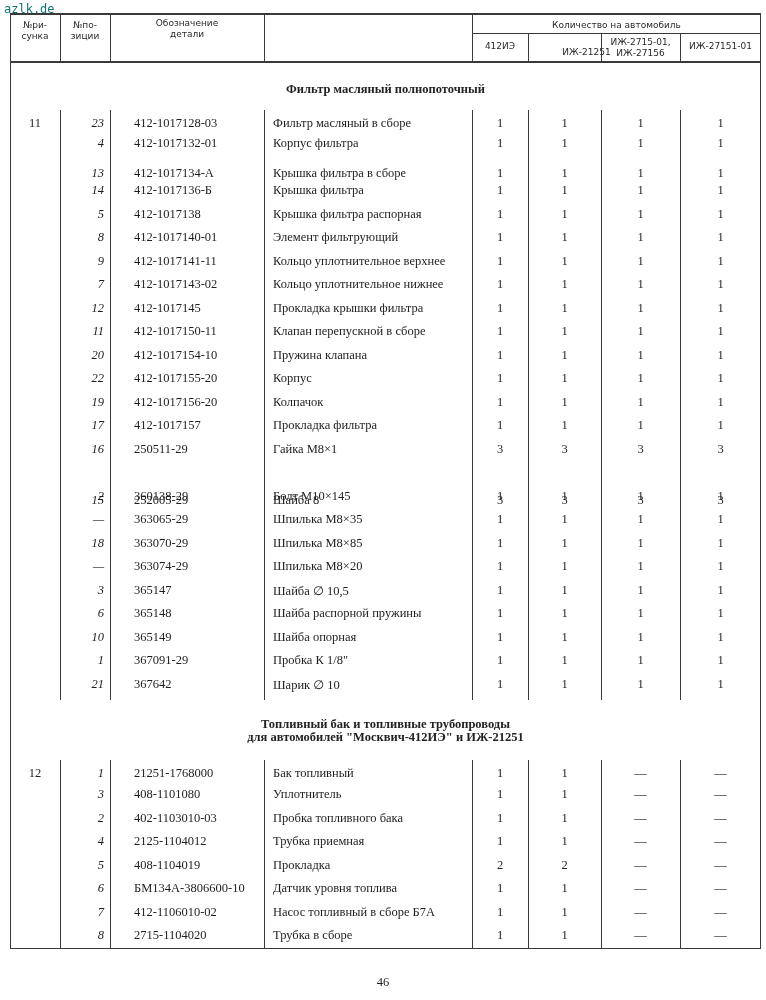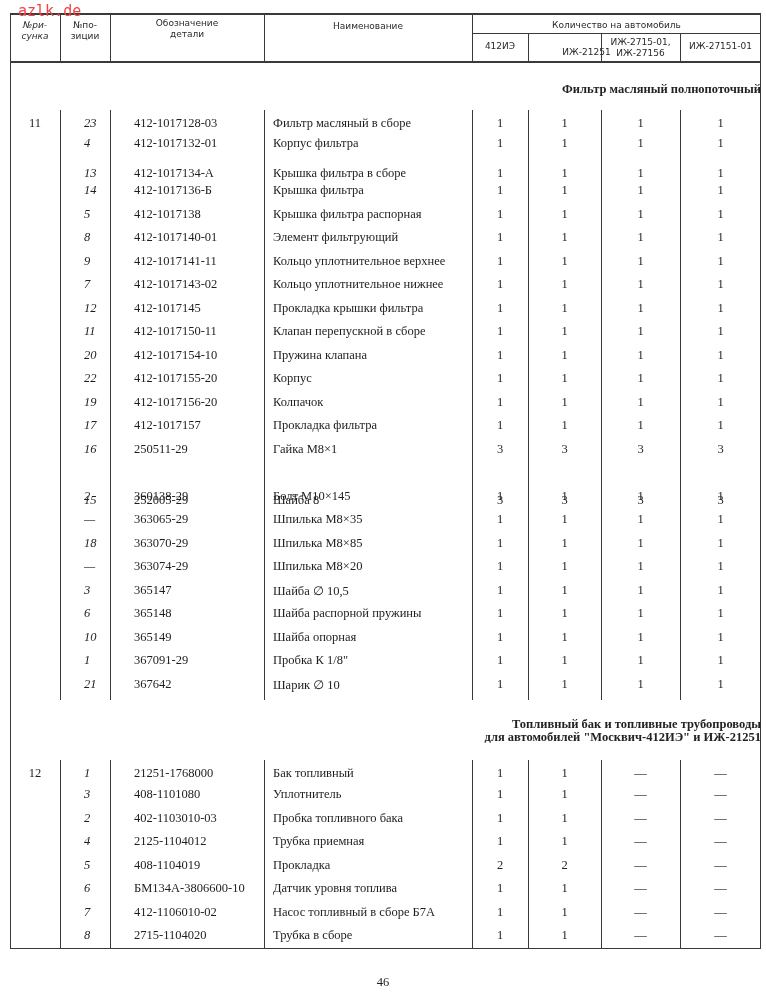--- a/index.html
+++ b/index.html
@@ -1,63 +1,62 @@
 <!DOCTYPE html>
 <html><head>
 <meta charset="utf-8">
 <style>
   html, body { margin:0; padding:0; background:#ffffff; }
   body { width:766px; height:1000px; position:relative; overflow:hidden;
          font-family:"Liberation Serif", "DejaVu Serif", serif; color:#1e1e1e; }
-  .watermark { position:absolute; left:18px; top:2px; font-family:"DejaVu Sans Mono", monospace;
-               font-size:15px; color:#ef4444; letter-spacing:0px; z-index:5; }
+  .watermark { position:absolute; left:4px; top:2px; font-family:"DejaVu Sans Mono", monospace;
+               font-size:12px; color:#0f766e; letter-spacing:0px; z-index:5; }
   .frame { position:absolute; left:10px; top:13px; width:751px; height:936px;
            border:1.5px solid #3a3a3a; border-top:2px solid #3a3a3a; box-sizing:border-box; }
   .hdr { position:absolute; left:10px; top:13px; width:751px; height:50px;
          border-bottom:2px solid #3a3a3a; box-sizing:border-box; }
   .hcell { position:absolute; top:0; height:48px; font-family:"DejaVu Sans", sans-serif;
            font-size:9px; text-align:center; color:#2a2a2a; line-height:11px; box-sizing:border-box; }
   .vline { position:absolute; width:0; border-left:1.3px solid #3a3a3a; }
   .hline { position:absolute; height:0; border-top:1.3px solid #3a3a3a; }
-  .sec-title { position:absolute; left:10px; width:751px; text-align:right; font-size:12.5px;
+  .sec-title { position:absolute; left:10px; width:751px; text-align:center; font-size:12.5px;
                font-weight:bold; line-height:13px; color:#222; }
   .row { position:absolute; left:10px; width:751px; height:22px; font-size:12.5px; }
   .row span { position:absolute; top:0; white-space:nowrap; }
   .c-fig { left:0; width:50px; text-align:center; }
-  .c-pos { left:50px; width:44px; font-style:italic;padding-left:24px; }
+  .c-pos { left:50px; width:44px; text-align:right; font-style:italic; }
   .c-code { left:124px; }
   .c-name { left:263px; }
   .q { text-align:center; }
   .q0 { left:462px; width:56px; }
   .q1 { left:518px; width:73px; }
   .q2 { left:591px; width:79px; }
   .q3 { left:670px; width:81px; }
   .page-num { position:absolute; left:0; width:766px; top:975px; text-align:center; font-size:12.5px; }
 </style>
 </head>
 <body>
 
 <div class="watermark">azlk.de</div>
 
 <div class="frame"></div>
 
 <div class="hdr">
-  <div class="hcell" style="left:0;width:50px;padding-top:7px;font-style:italic;">
+  <div class="hcell" style="left:0;width:50px;padding-top:7px;">
     <div>№ри-</div>
     <div>сунка</div>
   </div>
   <div class="hcell" style="left:50px;width:50px;padding-top:7px;">
     <div>№по-</div>
     <div>зиции</div>
   </div>
   <div class="hcell" style="left:100px;width:154px;padding-top:5px;">
     <div>Обозначение</div>
     <div>детали</div>
   </div>
-  <div class="hcell" style="left:254px;width:208px;padding-top:8px;">Наименование</div>
   <div class="hcell" style="left:462px;width:289px;padding-top:7px;">Количество на автомобиль</div>
   <div class="hcell" style="left:462px;top:22px;height:26px;width:56px;padding-top:6px;">412ИЭ</div>
   <div class="hcell" style="left:540px;top:22px;height:26px;width:73px;padding-top:12px;">ИЖ-21251</div>
   <div class="hcell" style="left:591px;top:22px;height:26px;width:79px;padding-top:2px;">
     <div>ИЖ-2715-01,</div>
     <div>ИЖ-27156</div>
   </div>
   <div class="hcell" style="left:670px;top:22px;height:26px;width:81px;padding-top:6px;">ИЖ-27151-01</div>
 </div>
 

